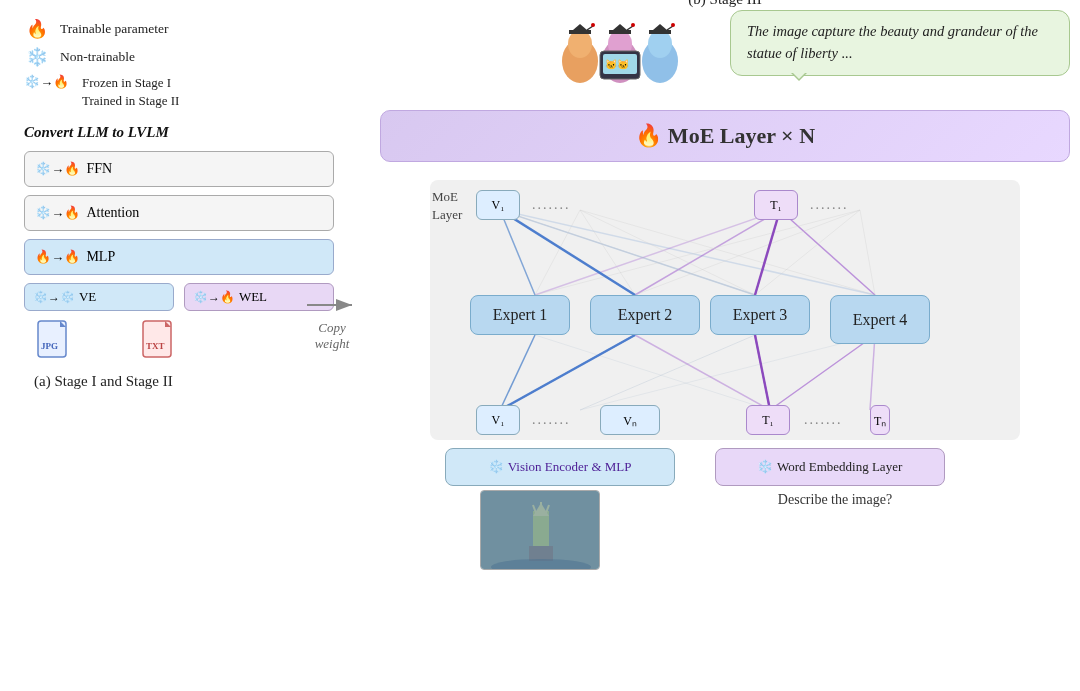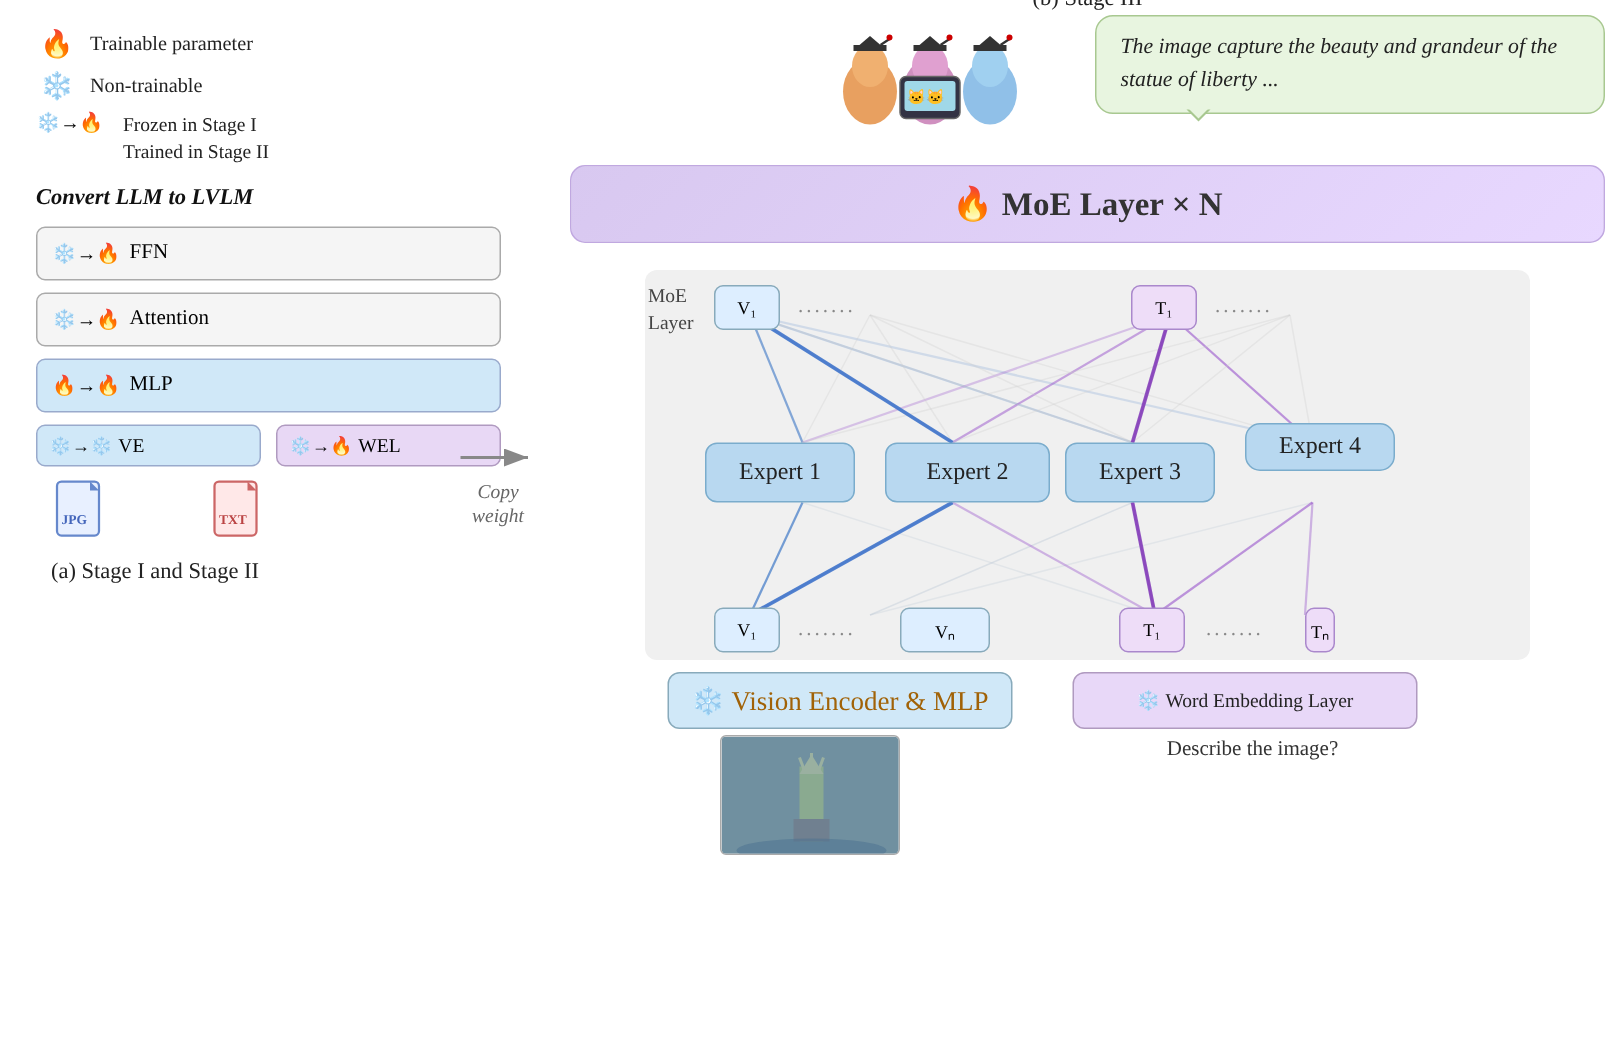--- a/index.html
+++ b/index.html
@@ -261,22 +261,22 @@
 
     
     .bottom-left-box {
       position: absolute;
       background: #d0e8f8;
       border: 1.5px solid #8ab;
       border-radius: 8px;
       display: flex;
       align-items: center;
       justify-content: center;
-      font-size: 18px;
-      color: #a16207;
+      font-size: 13px;
+      color: #4c1d95;
     }
     .bottom-right-box {
       position: absolute;
       background: #e8d8f8;
       border: 1.5px solid #b09ac0;
       border-radius: 8px;
       display: flex;
       align-items: center;
       justify-content: center;
       font-size: 13px;
@@ -509,21 +509,21 @@
 
       <div class="expert-box" style="left:90px;top:115px;width:100px;height:40px;">
         <span>Expert 1</span>
       </div>
       <div class="expert-box" style="left:210px;top:115px;width:110px;height:40px;">
         <span>Expert 2</span>
       </div>
       <div class="expert-box" style="left:330px;top:115px;width:100px;height:40px;">
         <span>Expert 3</span>
       </div>
-      <div class="expert-box" style="left:450px;top:102px;width:100px;height:32px;border-radius:10px;">
+      <div class="expert-box" style="left:450px;top:115px;width:100px;height:49px;">
         <span>Expert 4</span>
       </div>
 
       <div class="node node-v" style="left:96px;top:225px;width:44px;height:30px;">
         <span>V₁</span>
       </div>
 
       <div class="dots-text" style="position:absolute;left:152px;top:232px;">.......</div>
 
       <div class="node node-v" style="left:220px;top:225px;width:60px;height:30px;">

